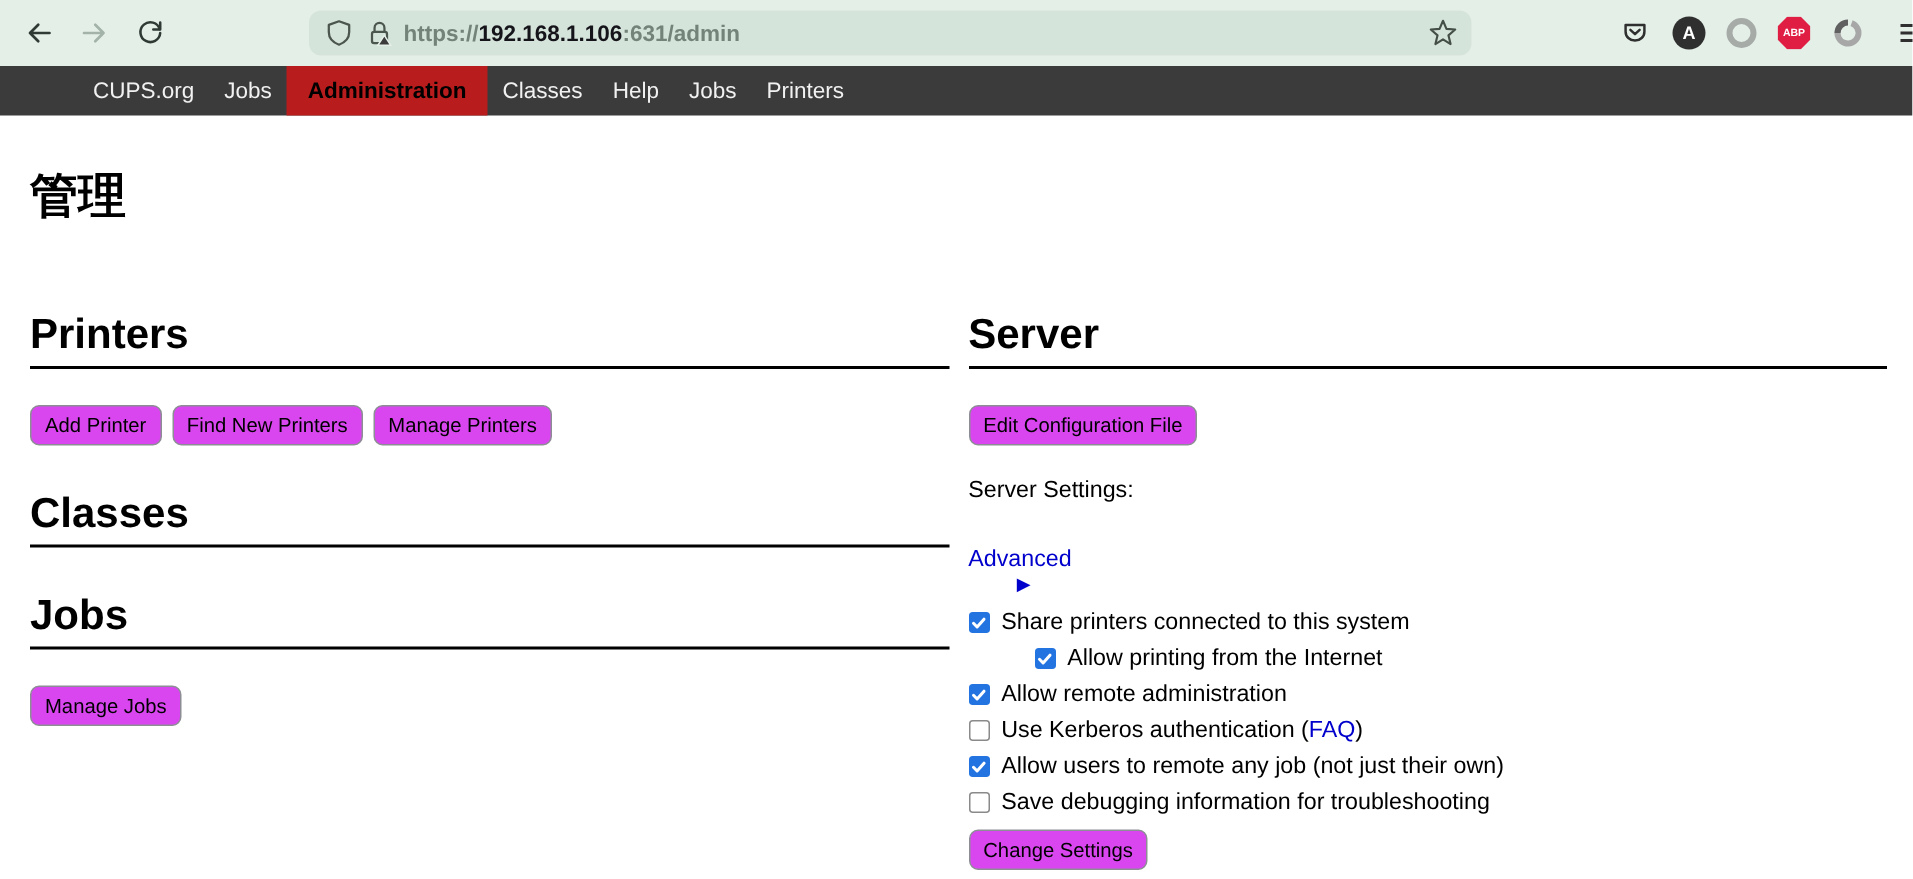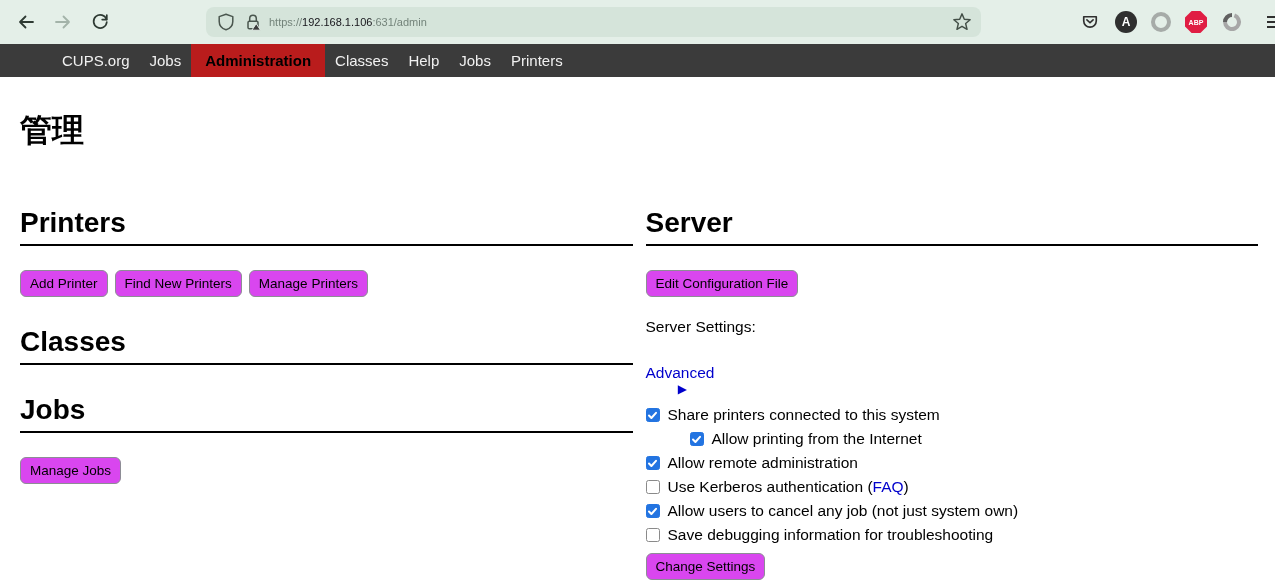--- a/index.html
+++ b/index.html
@@ -7,21 +7,21 @@
     font-family:"Liberation Sans","DejaVu Sans",sans-serif; }
 
   
   .toolbar { height:44px; background:#e4efe8; display:flex; align-items:center; padding:0 12px 0 10px; }
   .tb-btn { width:32px; height:32px; display:flex; align-items:center; justify-content:center;
     border-radius:4px; color:#2e3a33; flex:0 0 auto; margin-right:5px; }
   .tb-btn.disabled { color:#a3b3a9; }
   .urlbar { height:30px; background:#d5e4da; border-radius:8px; flex:0 0 auto;
     width:775px; margin-left:85px; display:flex; align-items:center; padding:0 8px 0 10px; }
   .urlbar .sep { flex:1; }
-  .url-text { font-size:11px; color:#15141a; white-space:nowrap; margin-left:6px; }
+  .url-text { font-size:15px; color:#15141a; white-space:nowrap; margin-left:6px;font-weight:bold; }
   .url-dim { color:#73837a; }
   .ext-cluster { display:flex; align-items:center; margin-left:98px; gap:14px; }
   .badge { width:22px; height:22px; border-radius:50%; display:flex; align-items:center;
     justify-content:center; font-weight:bold; }
   .badge-a { background:#2f2f2f; color:#fff; font-size:12px; }
   .badge-ring { width:20px; height:20px; border:4px solid #a6aba8; border-radius:50%; background:transparent; }
   .badge-abp { color:#fff; font-size:7px; letter-spacing:0; border-radius:4px;
     clip-path: polygon(30% 0,70% 0,100% 30%,100% 70%,70% 100%,30% 100%,0 70%,0 30%); }
   .hamburger { display:flex; flex-direction:column; gap:3px; margin-left:6px; padding:4px; }
   .hamburger div { width:16px; height:2px; background:#2f2f2f; }
@@ -188,21 +188,21 @@
           <span>Use Kerberos authentication (</span>
             <span class="link-inline">FAQ</span>
             <span>)</span>
         </div>
         <div class="cbrow">
           <span class="cb checked" style="background: rgb(35, 116, 225);">
               <svg width="11" height="11" viewBox="0 0 11 11">
                 <path d="M2 5.5 L4.4 8 L9 2.8" stroke="#fff" stroke-width="2" fill="none" stroke-linecap="round" stroke-linejoin="round"></path>
               </svg>
             </span>
-          <span>Allow users to cancel any job (not just system own)</span>
+          <span>Allow users to remote any job (not just their own)</span>
         </div>
         <div class="cbrow">
           <span class="cb"></span>
           <span>Save debugging information for troubleshooting</span>
         </div>
       </div>
 
       <div class="btnrow change-row">
         <button class="ui">Change Settings</button>
       </div>

